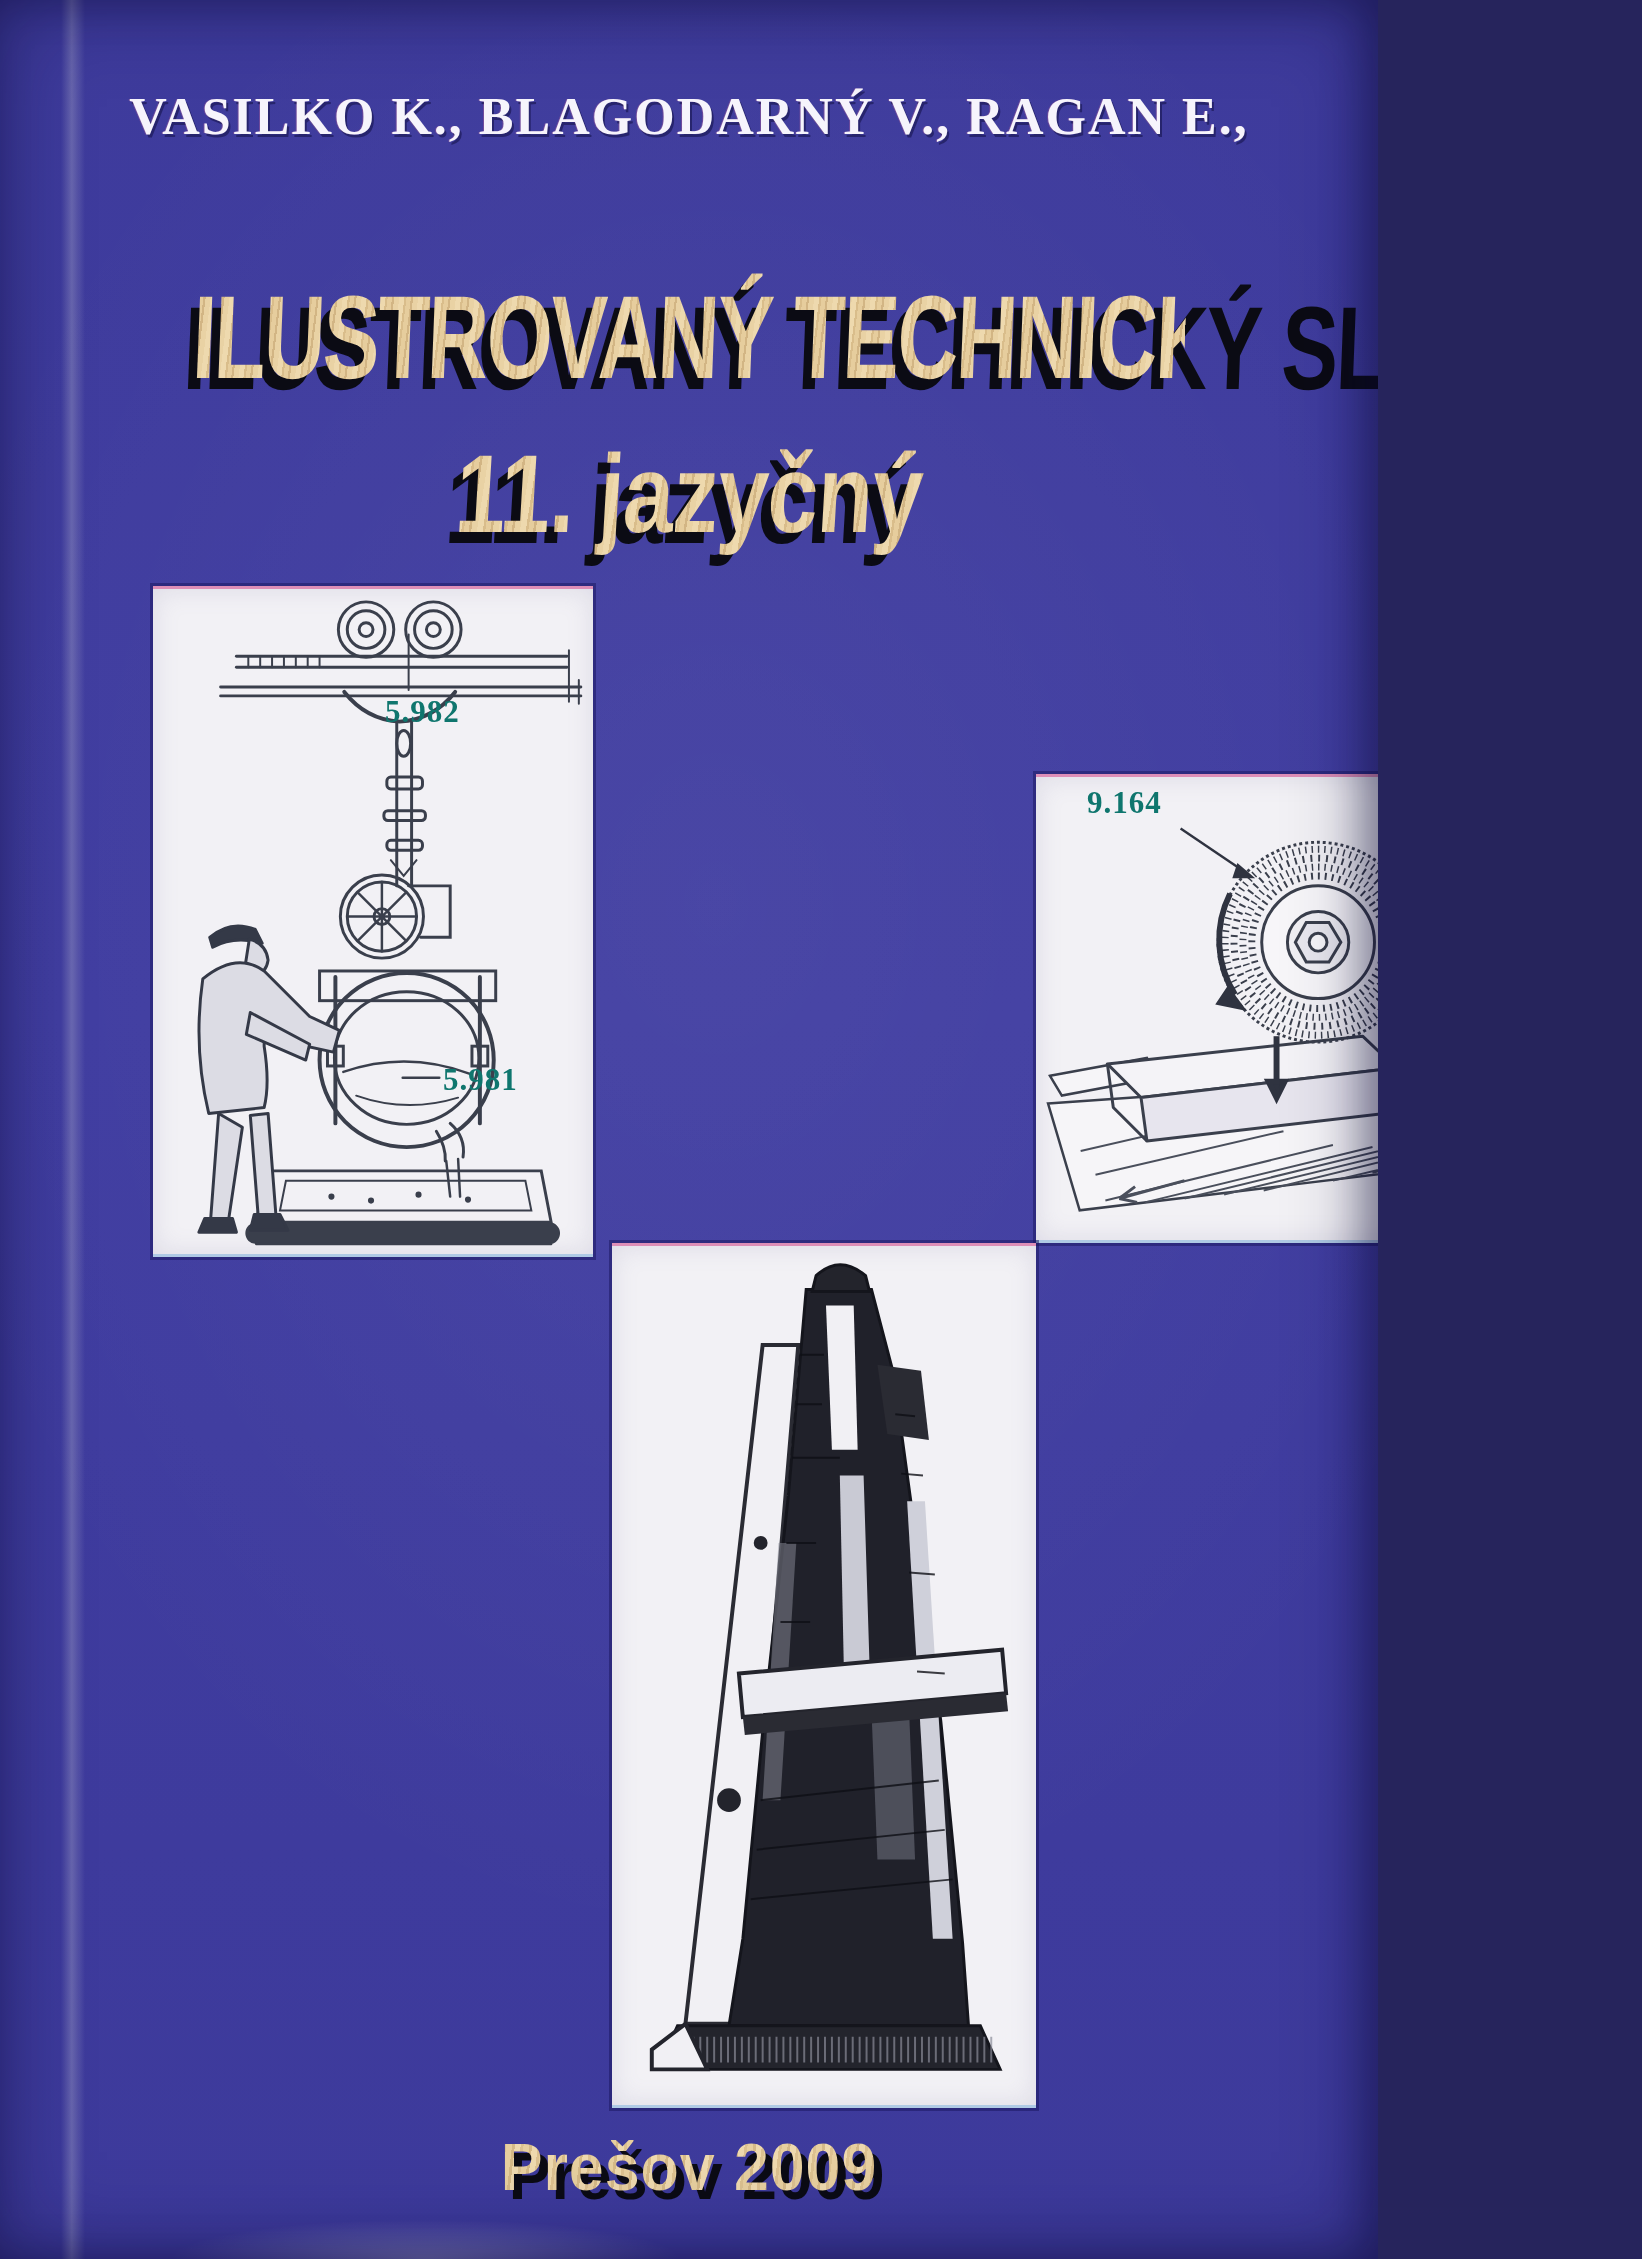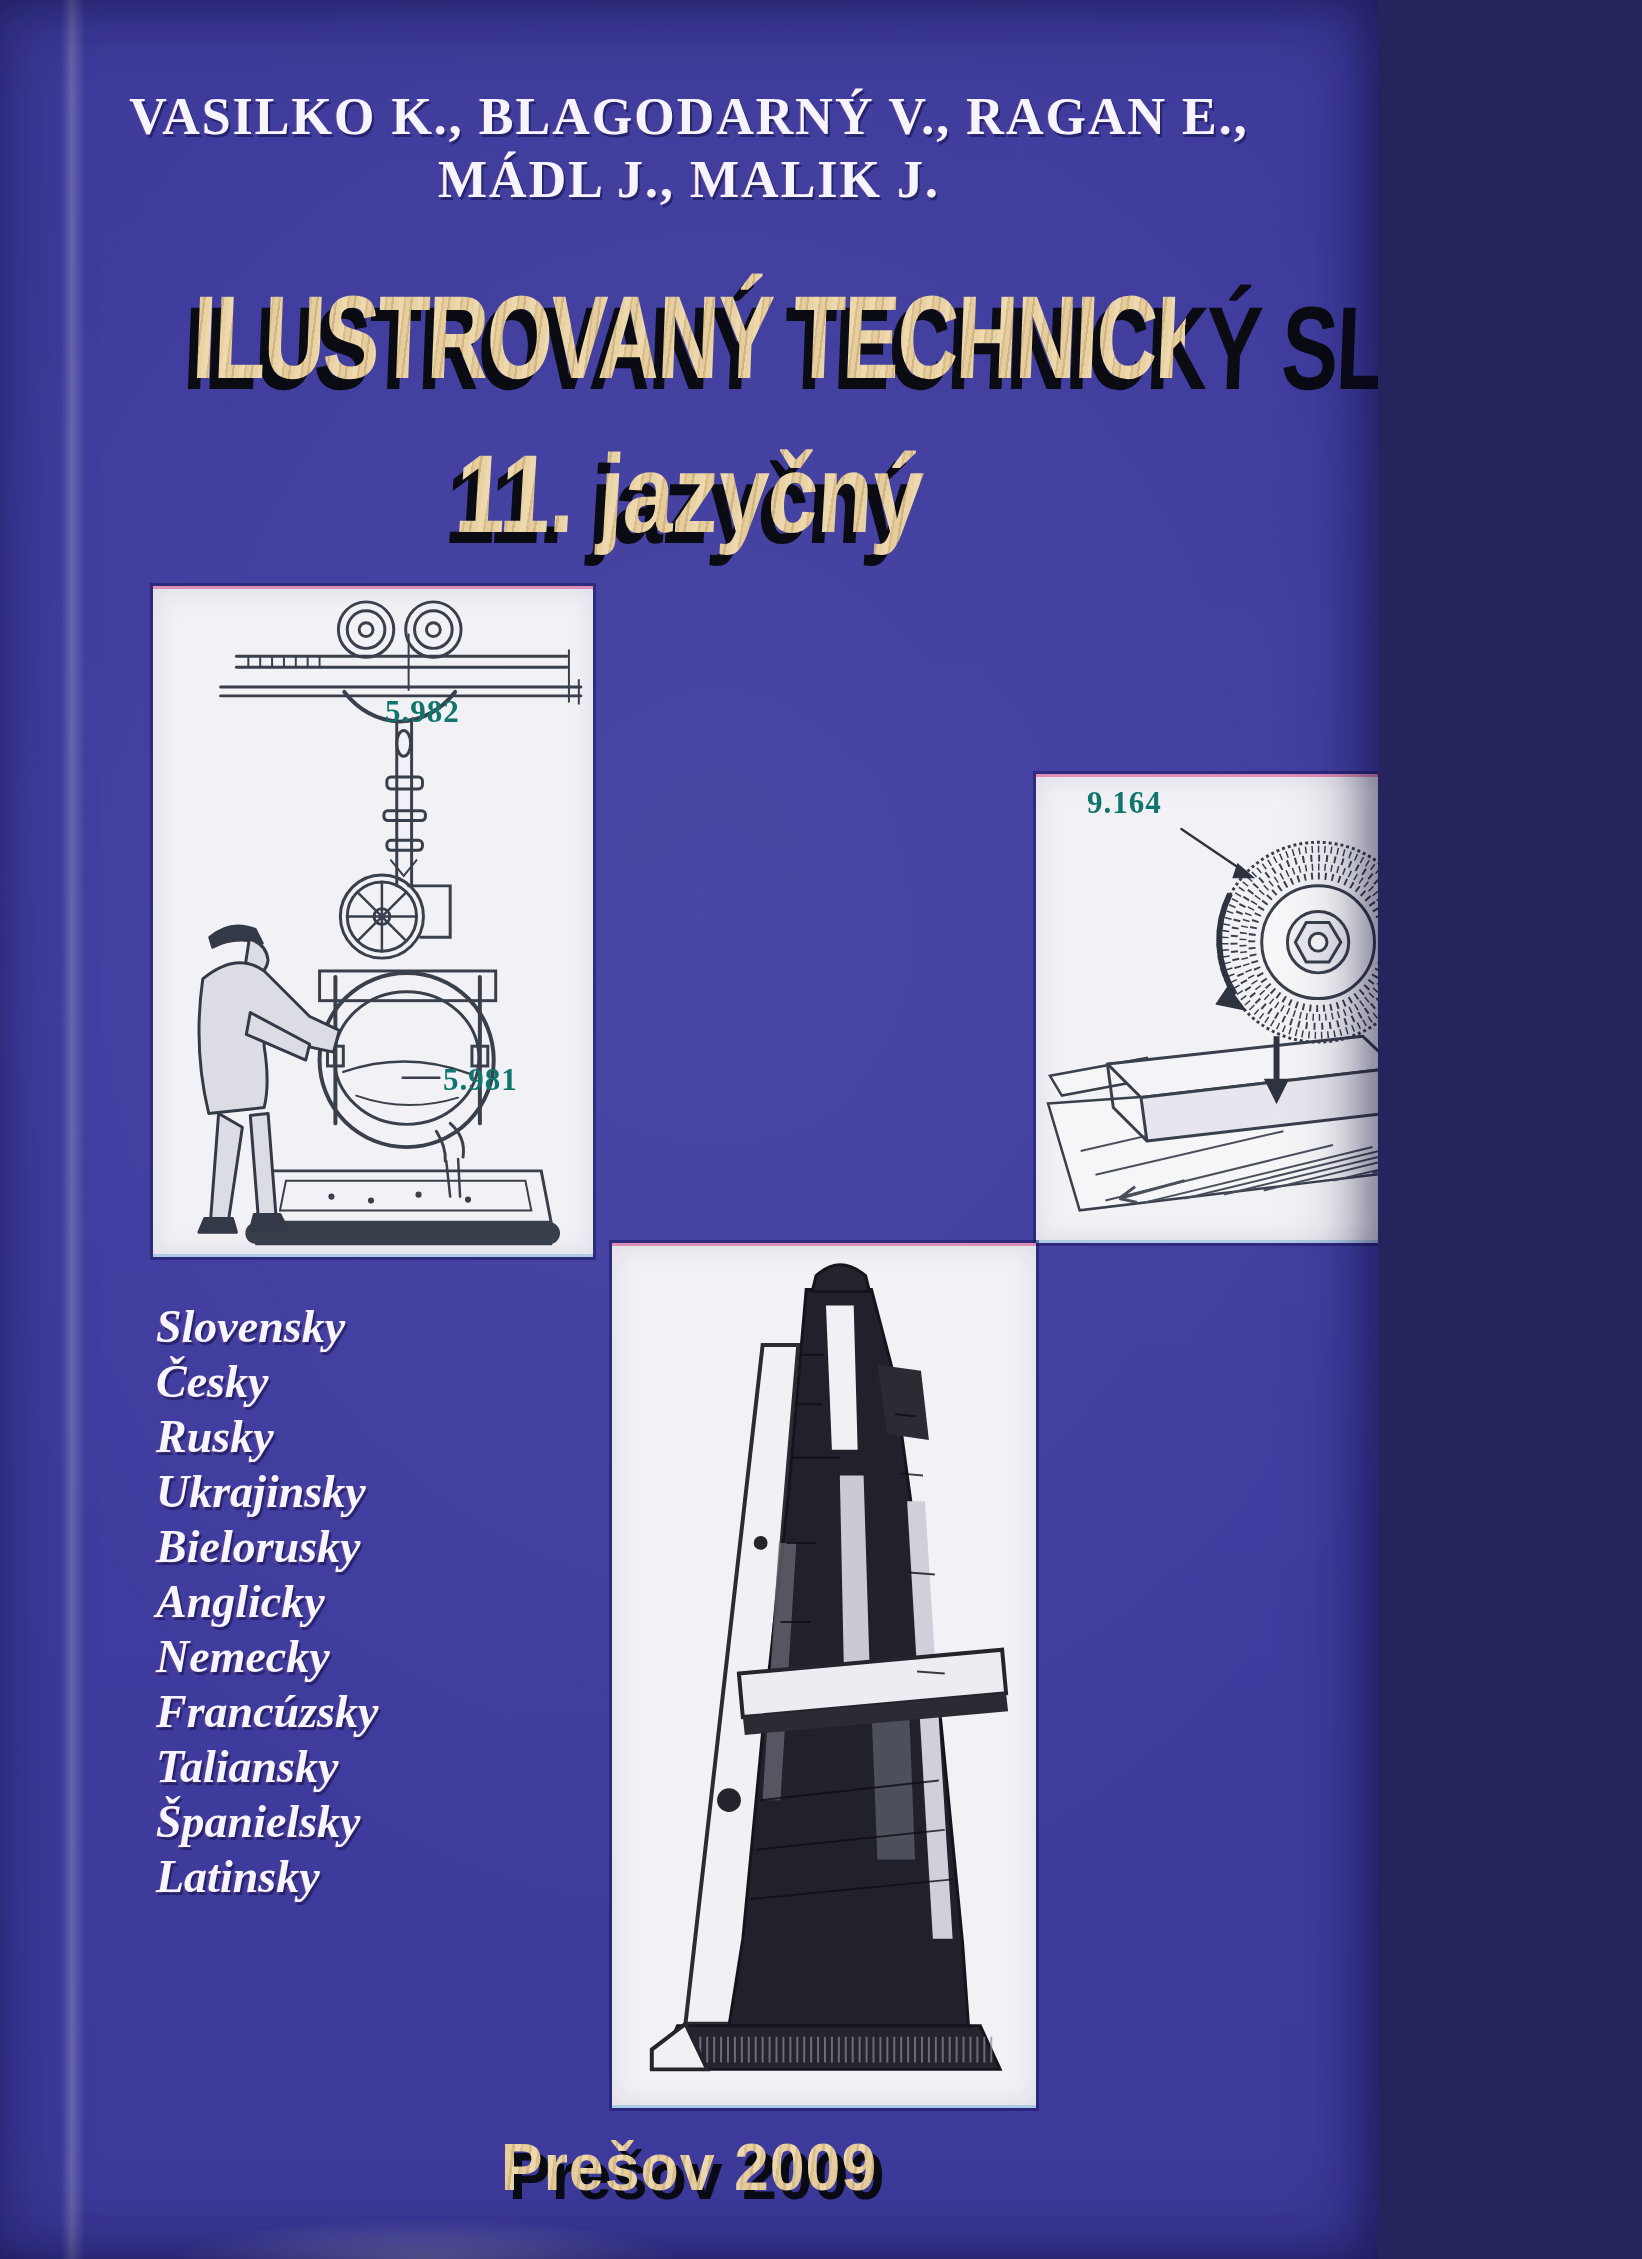--- a/index.html
+++ b/index.html
@@ -87,21 +87,20 @@
 </style>
 </head>
 <body>
 
 <div class="cover">
   <div class="spine-stripe"></div>
   <div class="bottom-sheen"></div>
 
   <div class="authors">
     <div>VASILKO K., BLAGODARNÝ V., RAGAN E.,</div>
-    <div>MÁDL J., MALIK J.</div>
   </div>
 
   <div class="title-line main-title shadow">ILUSTROVANÝ TECHNICKÝ SLOVNÍK</div>
   <div class="title-line main-title fill">ILUSTROVANÝ TECHNICKÝ SLOVNÍK</div>
   <div class="title-line sub-title shadow">11. jazyčný</div>
   <div class="title-line sub-title fill">11. jazyčný</div>
 
   <div class="panel panel-left">
     <svg width="440" height="665" viewBox="0 0 444 672">
       <g stroke="#3a3f4c" stroke-width="3" fill="none" stroke-linecap="round">
@@ -267,30 +266,17 @@
       <path d="M74 786 L40 812 L40 832 L96 832 Z" fill="#f1f0f4" stroke="#23242c" stroke-width="4"></path>
 
       <g stroke="#0e0f15" stroke-width="2" opacity=".8">
         <path d="M190 110 L214 110 M186 160 L212 160 M182 214 L230 214 M176 300 L206 300 M170 380 L200 380"></path>
         <path d="M286 170 L306 172 M292 230 L314 232 M300 330 L326 332 M308 430 L336 432"></path>
         <path d="M150 560 L330 540 M146 610 L336 590 M140 660 L344 640"></path>
       </g>
     </svg>
   </div>
 
-  <ul class="languages">
-    <li>Slovensky</li>
-    <li>Česky</li>
-    <li>Rusky</li>
-    <li>Ukrajinsky</li>
-    <li>Bielorusky</li>
-    <li>Anglicky</li>
-    <li>Nemecky</li>
-    <li>Francúzsky</li>
-    <li>Taliansky</li>
-    <li>Španielsky</li>
-    <li>Latinsky</li>
-  </ul>
 
   <div class="publisher-line shadow">Prešov 2009</div>
   <div class="publisher-line fill">Prešov 2009</div>
 </div>
 
 
 </body></html>

